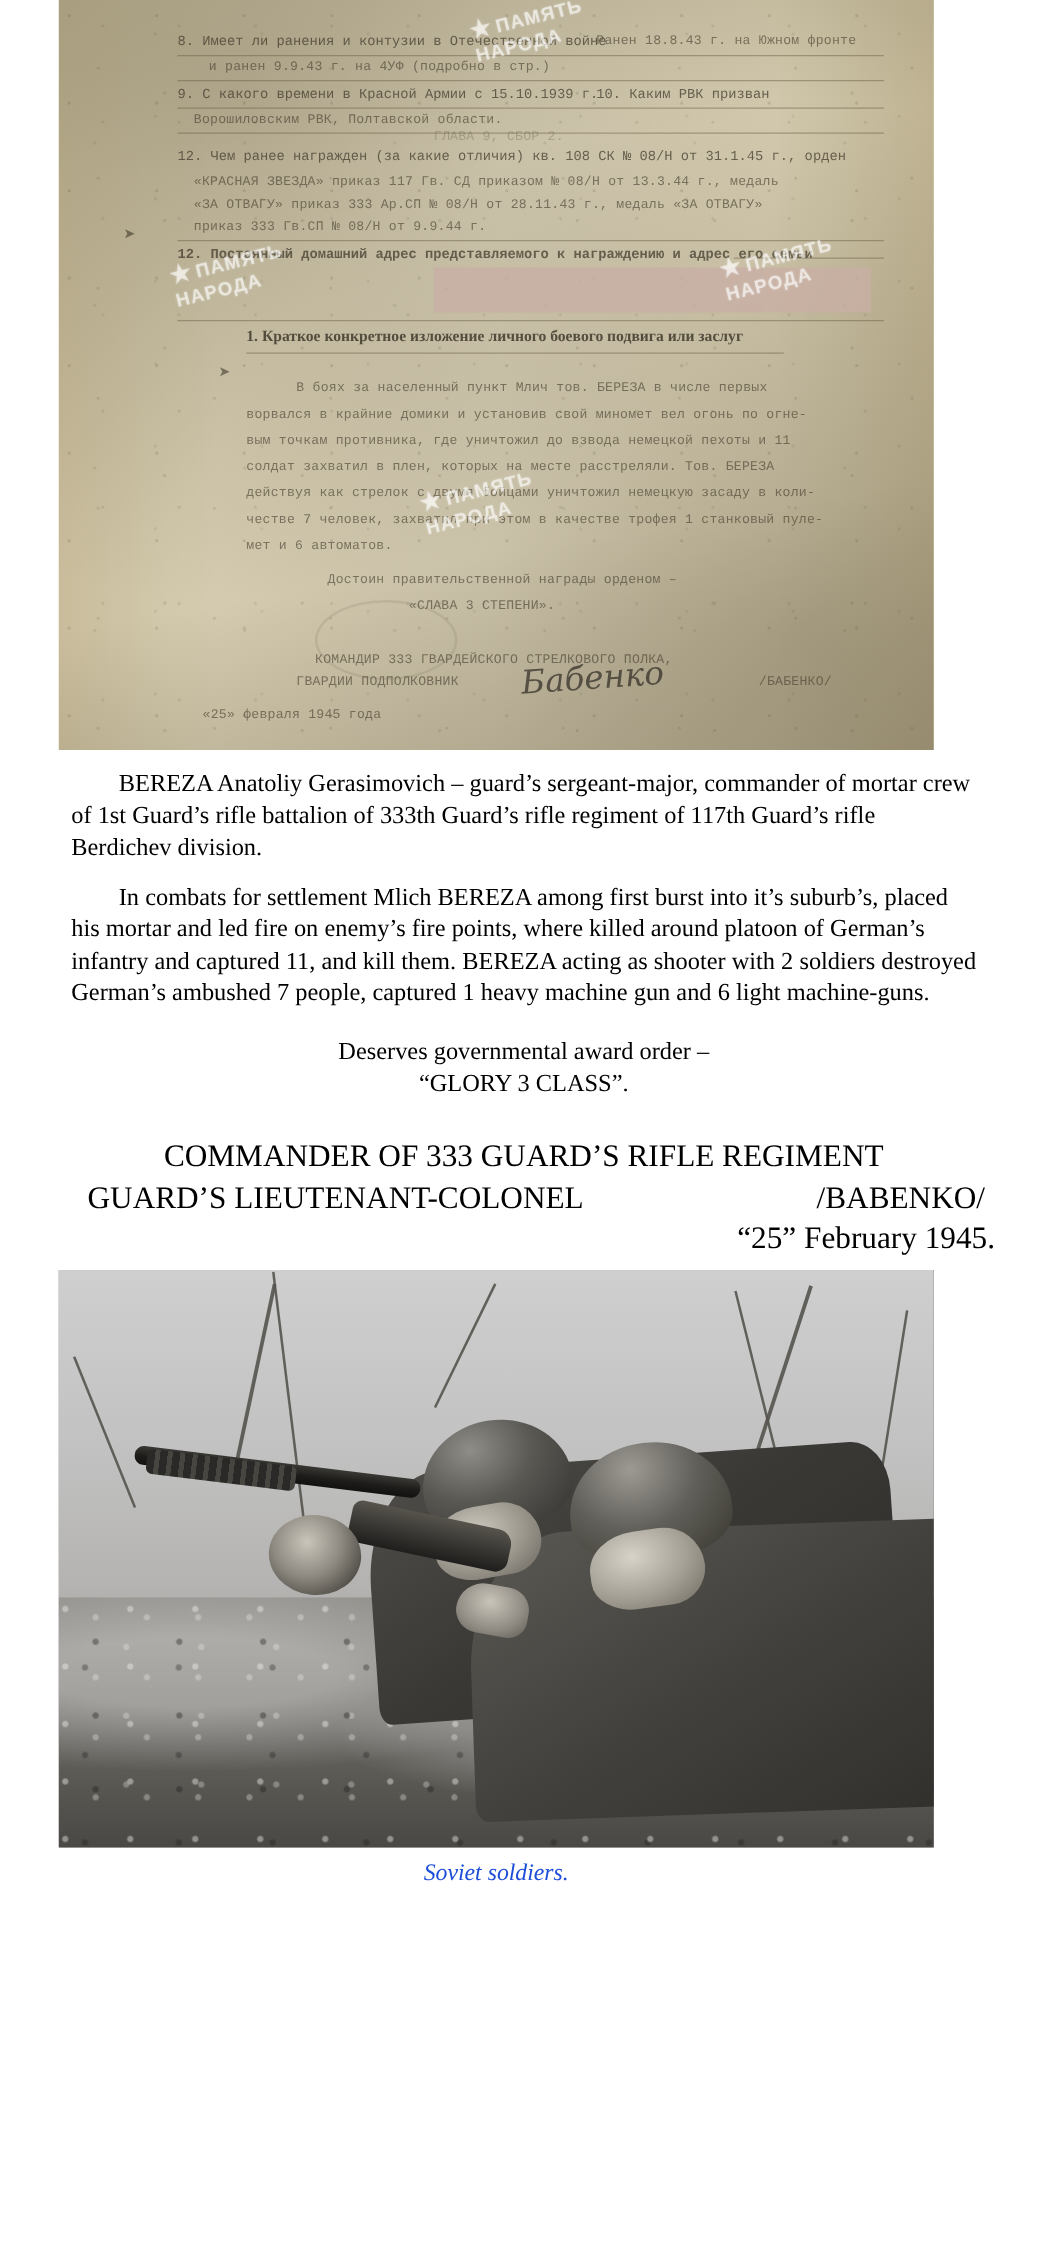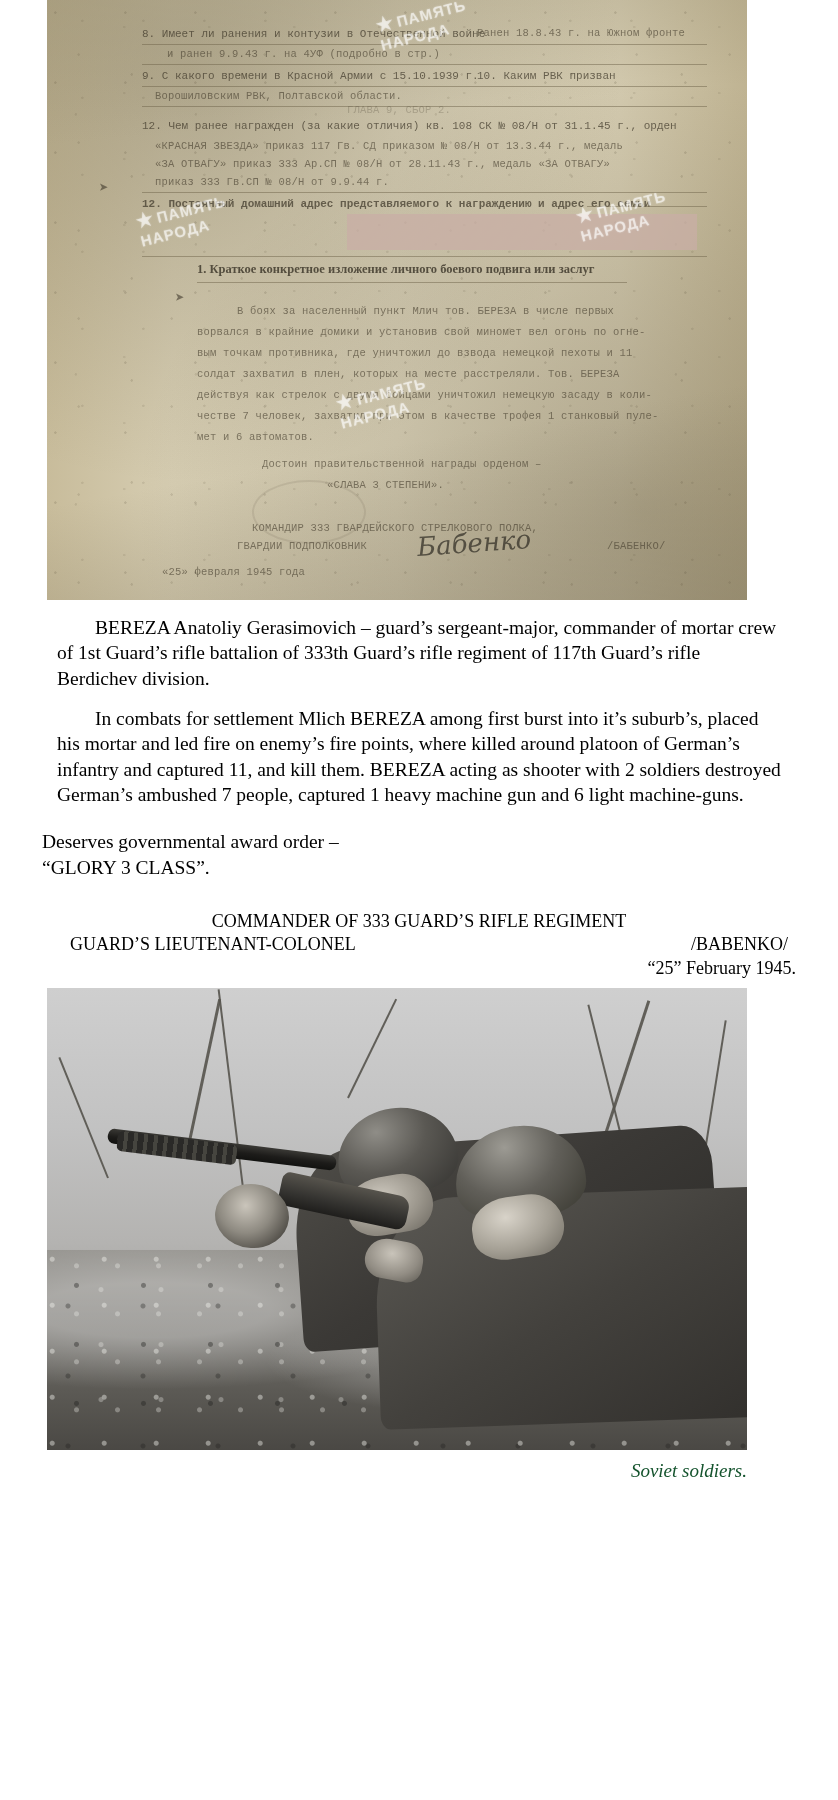--- a/index.html
+++ b/index.html
@@ -145,27 +145,27 @@
     margin: 6px 42px 0 42px;
     font-size: 19.5px;
     line-height: 1.30;
     text-align: left;
     color: #000;
   }
   .translation p { margin: 15px; }
   .translation p.indent { text-indent: 38px; }
   .center-block {
     margin: 22px 0 0 0;
-    text-align: left;
+    text-align: center;
     font-size: 19.5px;
     line-height: 1.30;
   }
   .sign-block {
     margin: 30px 0 0 0;
-    font-size: 18px;
+    font-size: 25px;
     line-height: 1.30;
   }
   .sign-line1 { text-align: center; }
   .sign-line2 {
     display: flex;
     justify-content: space-between;
     padding: 0 8px 0 28px;
   }
   .sign-date { text-align: right; }
 
@@ -296,25 +296,25 @@
     transform: rotate(10deg);
   }
   .twig {
     position: absolute;
     background: #55534c;
     transform-origin: bottom center;
     opacity: .9;
   }
   .photo-caption {
     width: 700px;
-    text-align: right;
+    text-align: center;
     font-family: "Liberation Serif", serif;
     font-style: italic;
     font-size: 19px;
-    color: #14532d;
+    color: #1d4ed8;
     padding-top: 10px;
   }
 </style>
 </head>
 <body>
 
 <div class="page">
 
   <div class="scan-wrap">
     <div class="scan-paper"></div>

